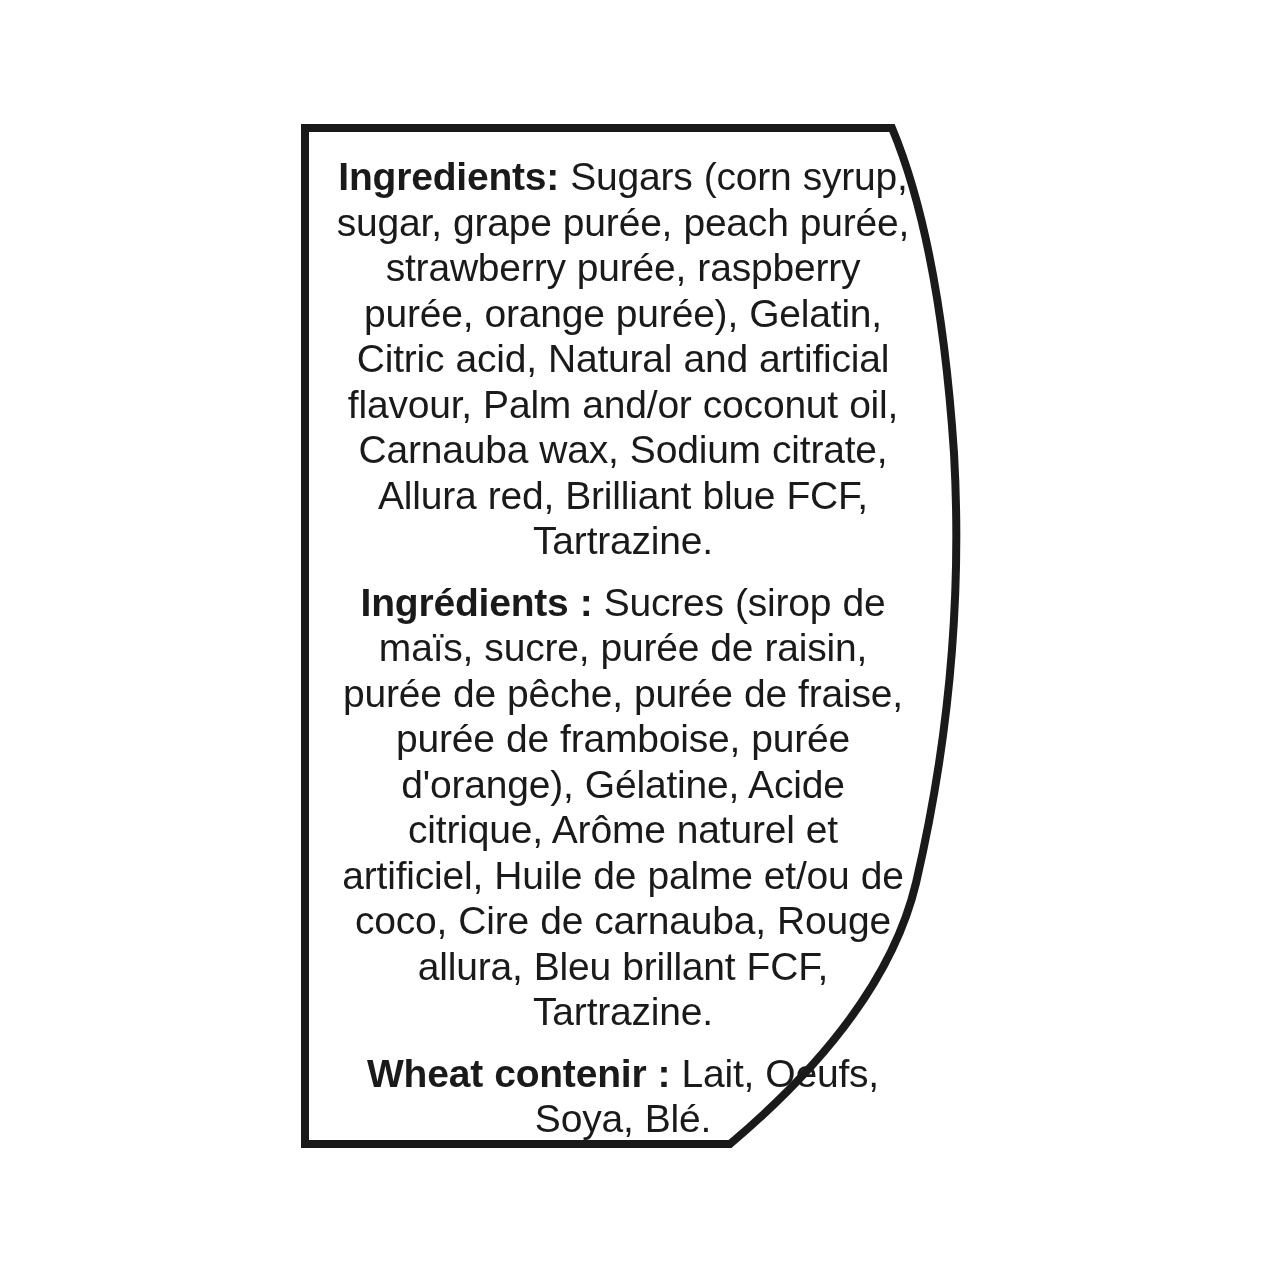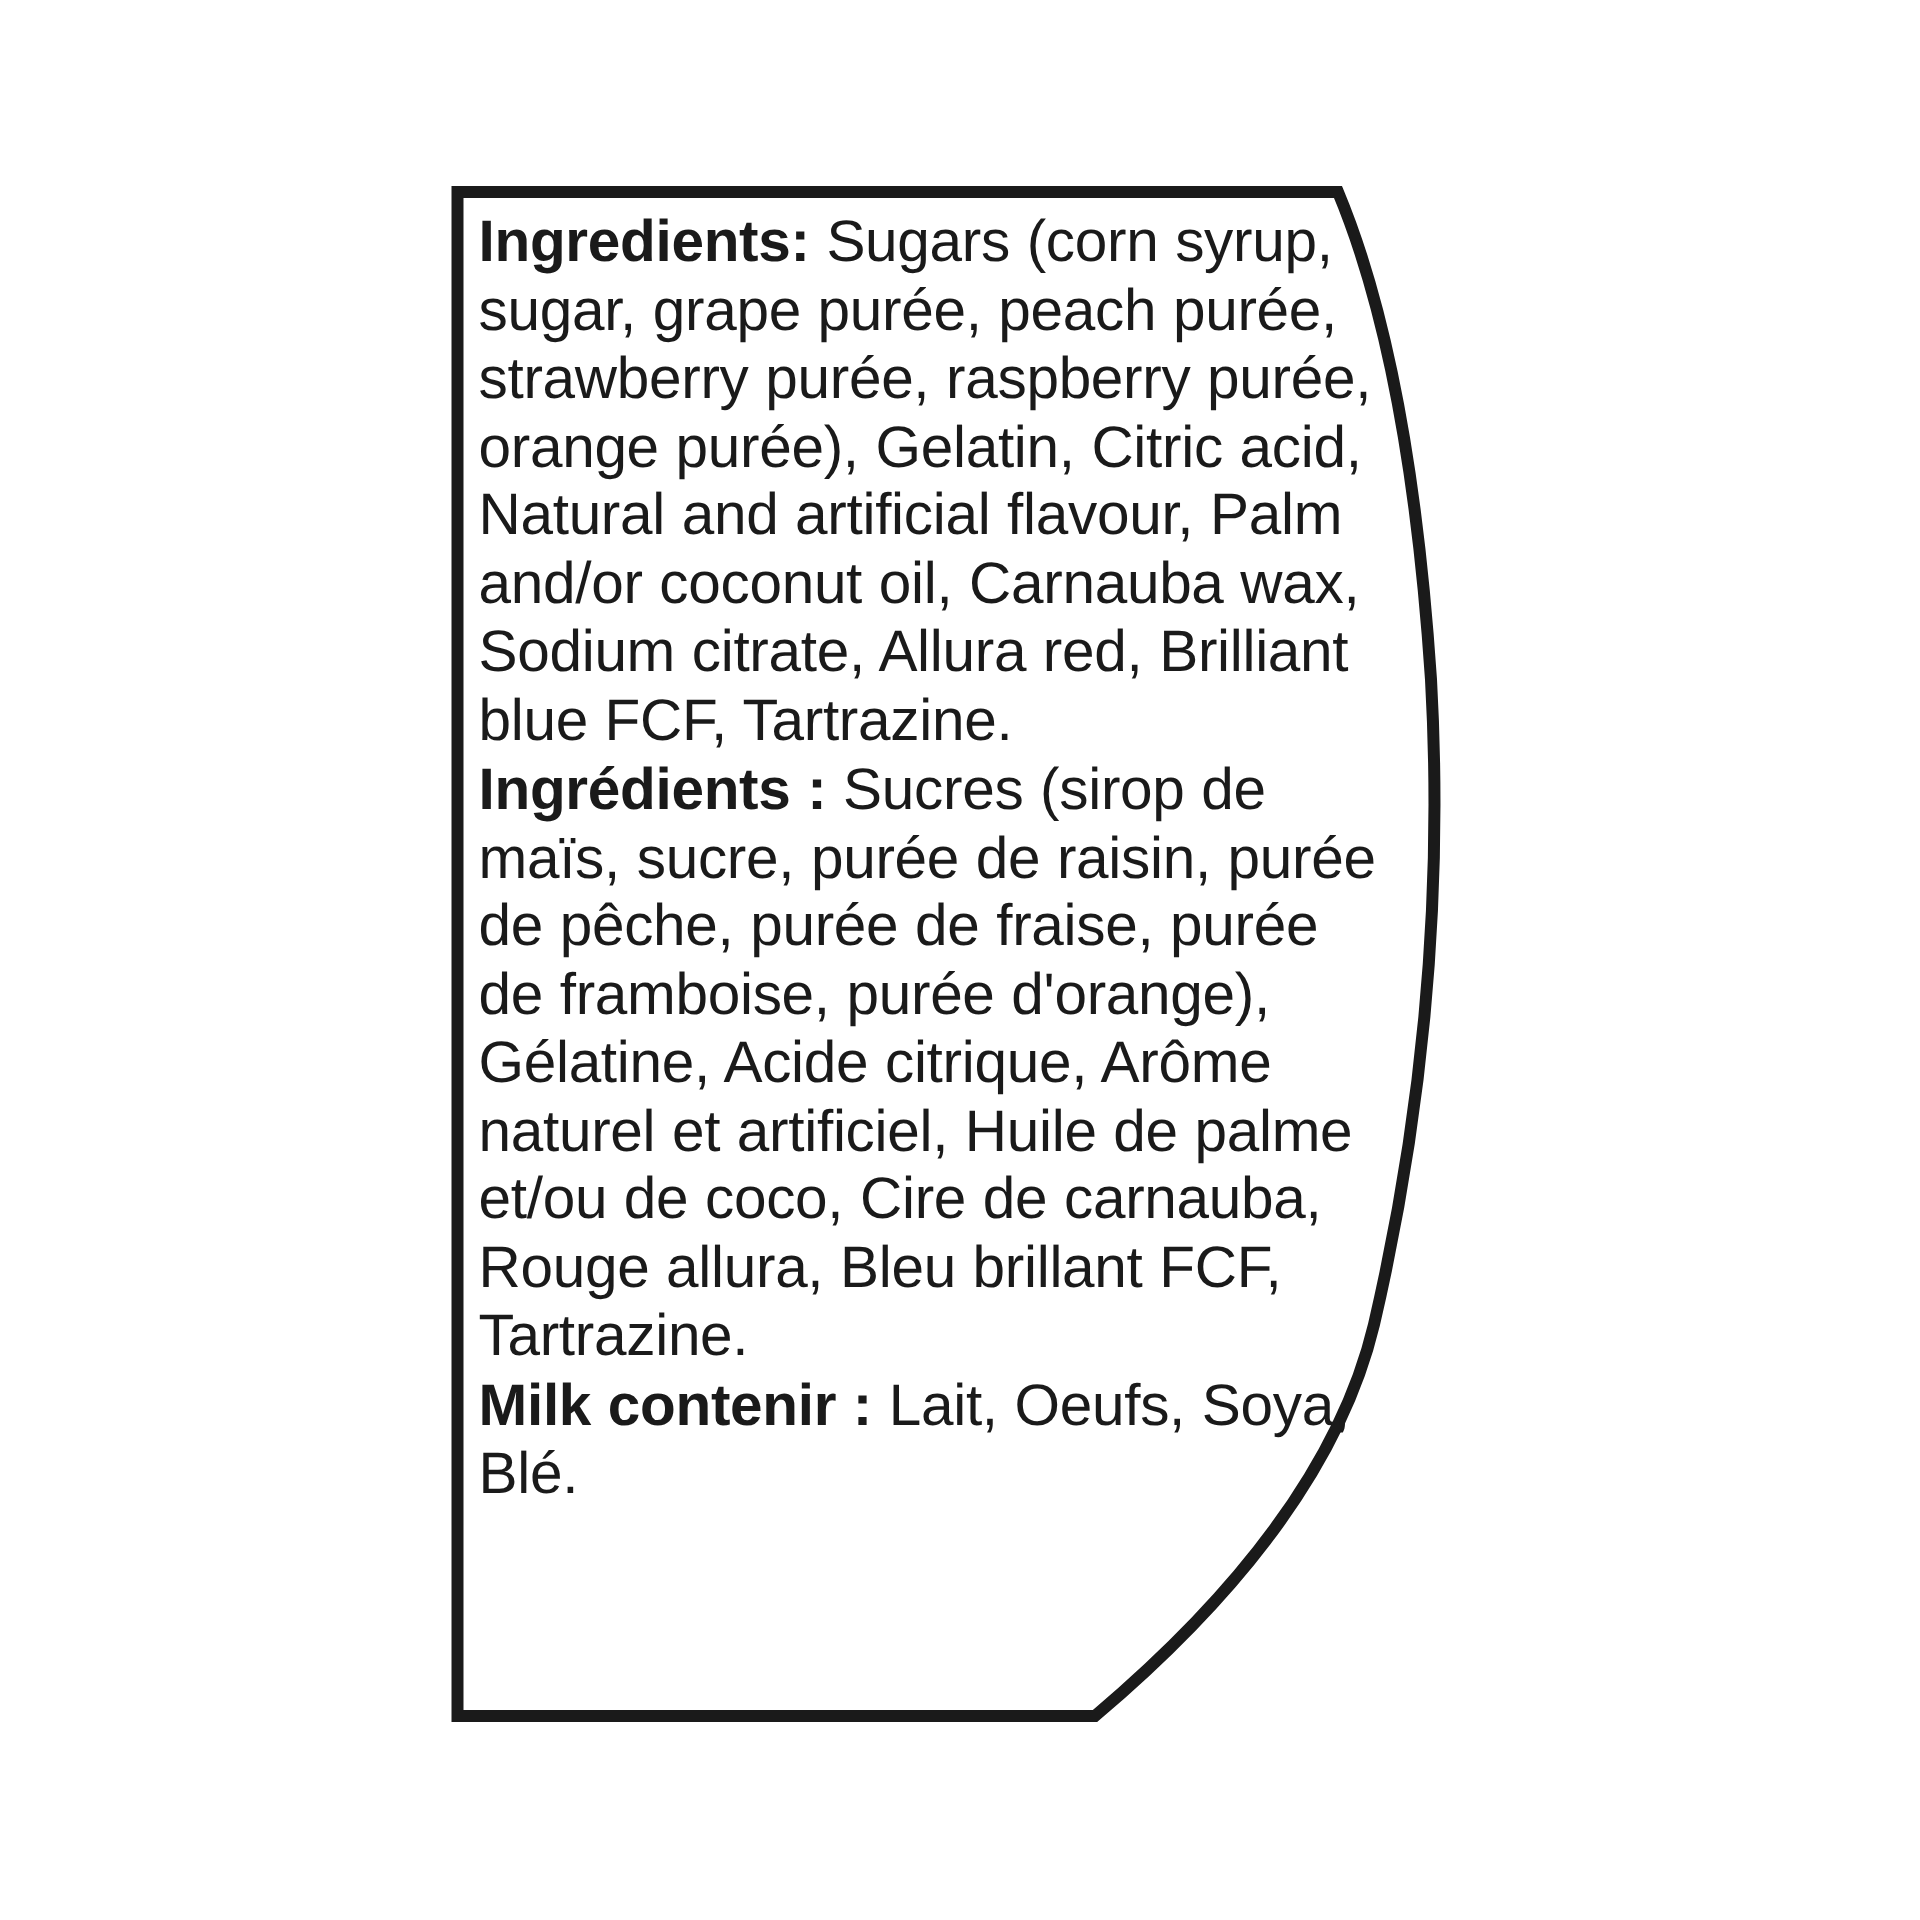--- a/index.html
+++ b/index.html
@@ -37,22 +37,23 @@
     top: 15px;
     width: 610px;
     font-size: 39px;
     line-height: 45.5px;
     color: #1a1a1a;
     letter-spacing: -0.2px;
     word-spacing: 0.5px;
   }
 
   .block {
-    margin: 1px;
+    margin: 16px;
     padding: 0;
+    text-align: center;
   }
 
   .heading {
     font-weight: bold;
   }
 
   .body-text {
     font-weight: normal;
   }
 </style>
@@ -65,16 +66,16 @@
     <path d="M 5 5 L 592 5 Q 640 120 654 330 Q 666 545 616 760 Q 585 890 430 1021 L 5 1021 Z" fill="#ffffff" stroke="#1a1a1a" stroke-width="8" stroke-linejoin="miter"></path>
   </svg>
 
   <div id="label-text">
 
     <p class="block"><span class="heading">Ingredients:</span><span class="body-text"> Sugars (corn syrup, sugar, grape purée, peach purée, strawberry purée, raspberry purée, orange purée), Gelatin, Citric acid, Natural and artificial flavour, Palm and/or coconut oil, Carnauba wax, Sodium citrate, Allura red, Brilliant blue FCF, Tartrazine.</span></p>
 
 
     <p class="block"><span class="heading">Ingrédients :</span><span class="body-text"> Sucres (sirop de maïs, sucre, purée de raisin, purée de pêche, purée de fraise, purée de framboise, purée d'orange), Gélatine, Acide citrique, Arôme naturel et artificiel, Huile de palme et/ou de coco, Cire de carnauba, Rouge allura, Bleu brillant FCF, Tartrazine.</span></p>
 
-    <p class="block"><span class="heading">Milk contenir :</span><span class="body-text"> Lait, Oeufs, Soya, Blé.</span></p>
+    <p class="block"><span class="heading">Wheat contenir :</span><span class="body-text"> Lait, Oeufs, Soya, Blé.</span></p>
 
   </div>
 </div>
 
 </body></html>

